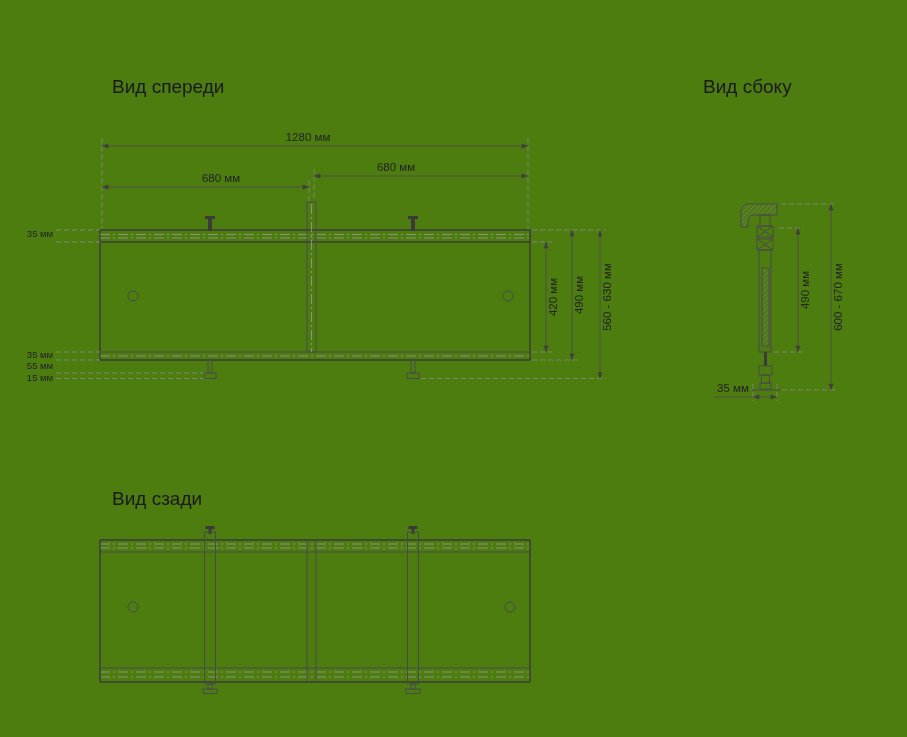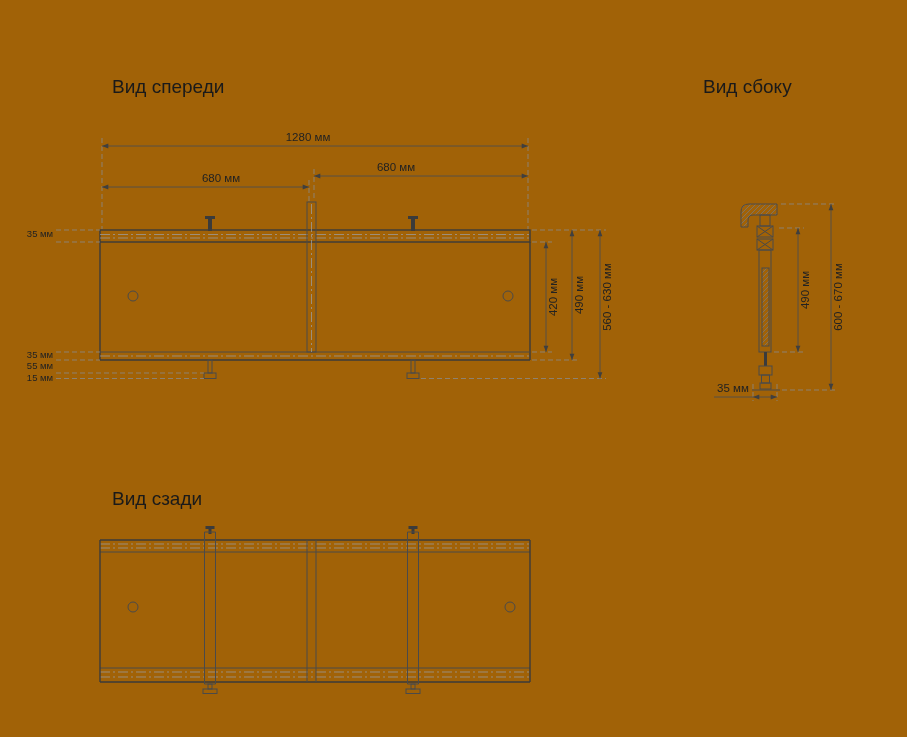--- a/index.html
+++ b/index.html
@@ -1,21 +1,21 @@
 <!DOCTYPE html>
 <html><head>
 <meta charset="utf-8">
 <style>
   html, body { margin: 0; padding: 0; }
   body {
     width: 907px; height: 737px;
     background: #ffffff;
     font-family: "Liberation Sans", sans-serif;
   }
-  .canvas { position: relative; width: 907px; height: 737px; background: #a16207; overflow: hidden; }
+  .canvas { position: relative; width: 907px; height: 737px; background: #4d7c0f; overflow: hidden; }
   svg { display: block; }
   .view-title { font-size: 19px; fill: #1a1a1a; }
   .dim-label { font-size: 11.5px; fill: #222222; }
   .dim-label-sm { font-size: 9.5px; fill: #222222; }
   .outline { stroke: #3b3b3b; stroke-width: 1.4; fill: none; }
   .thin    { stroke: #4a4a4a; stroke-width: 1;   fill: none; }
   .solid   { fill: #3b3b3b; stroke: none; }
   .cline   { stroke: #9a9a9a; stroke-width: 0.8; fill: none; stroke-dasharray: 10 3 2 3; }
   .dim     { stroke: #4f4f4f; stroke-width: 0.9; fill: none; }
   .ext     { stroke: #8a8a8a; stroke-width: 0.8; fill: none; stroke-dasharray: 5 3; }

